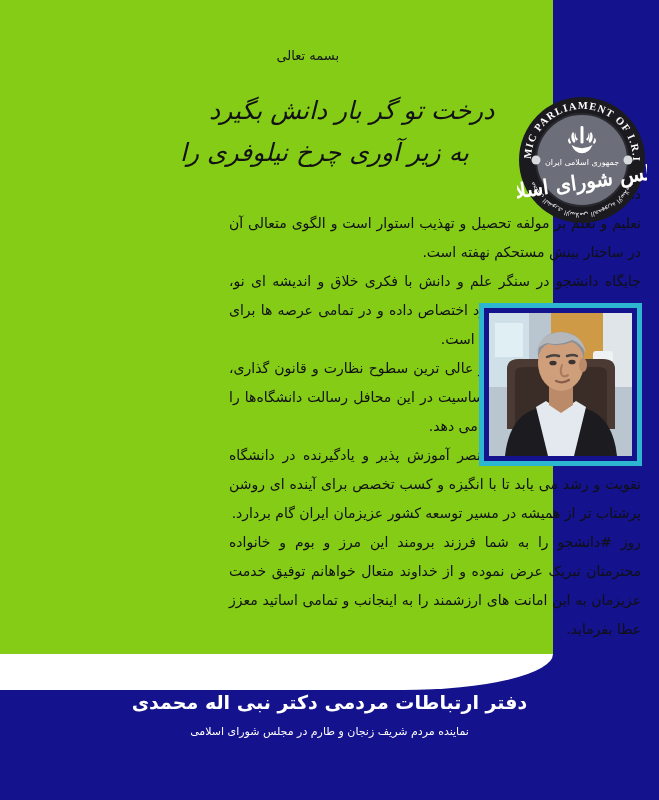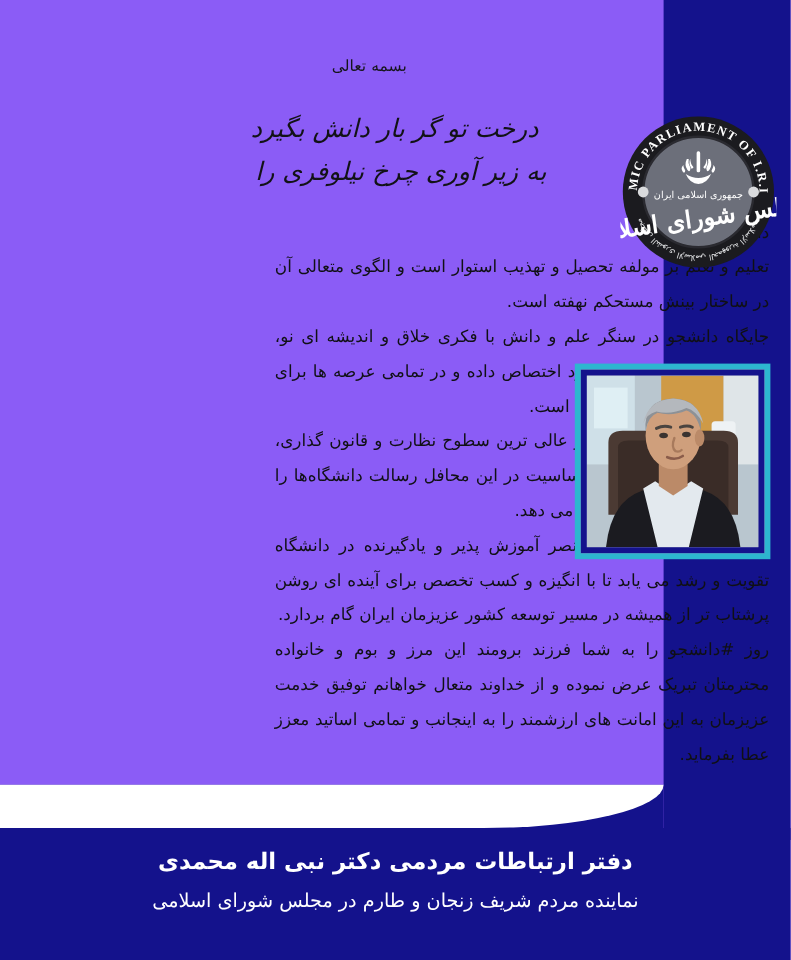--- a/index.html
+++ b/index.html
@@ -9,21 +9,21 @@
     background: #ffffff;
   }
   body {
     font-family: "DejaVu Sans", "Liberation Sans", sans-serif;
   }
 
   #poster {
     position: relative;
     width: 659px;
     height: 800px;
-    background: #8b5cf6;
+    background: #84cc16;
     overflow: hidden;
   }
 
   
   .right-panel {
     position: absolute;
     top: 0;
     right: 0;
     width: 106px;
     height: 700px;
@@ -34,21 +34,20 @@
   
   .footer {
     position: absolute;
     left: 0;
     right: 0;
     bottom: 0;
     height: 110px;
     background: #14128c;
     z-index: 3;
     text-align: center;
-    padding-top: 16px;
     box-sizing: border-box;
   }
 
   
   .footer-curve {
     position: absolute;
     left: 0;
     width: 553px;
     bottom: 110px;
     height: 36px;
@@ -73,21 +72,21 @@
   .footer-title {
     color: #ffffff;
     font-size: 19px;
     font-weight: bold;
     letter-spacing: 0.2px;
     line-height: 1.3;
     direction: rtl;
   }
   .footer-sub {
     color: #ffffff;
-    font-size: 16px;
+    font-size: 11px;
     font-weight: normal;
     margin-top: 9px;
     line-height: 1.4;
     direction: rtl;
   }
 
   
   .besmeh {
     position: absolute;
     top: 48px;
@@ -104,21 +103,21 @@
     top: 92px;
     right: 120px;
     width: 340px;
     direction: rtl;
     z-index: 2;
     color: #121216;
   }
   .verse-line {
     font-family: "DejaVu Serif", "Liberation Serif", serif;
     font-style: italic;
-    font-size: 21px;
+    font-size: 25px;
     line-height: 1.5;
     white-space: nowrap;
   }
   .verse-line.l1 { text-align: left; padding-left: 10px; }
   .verse-line.l2 { text-align: center; padding-right: 70px; margin-top: 4px; }
 
   
   .body-text {
     position: absolute;
     top: 180px;

